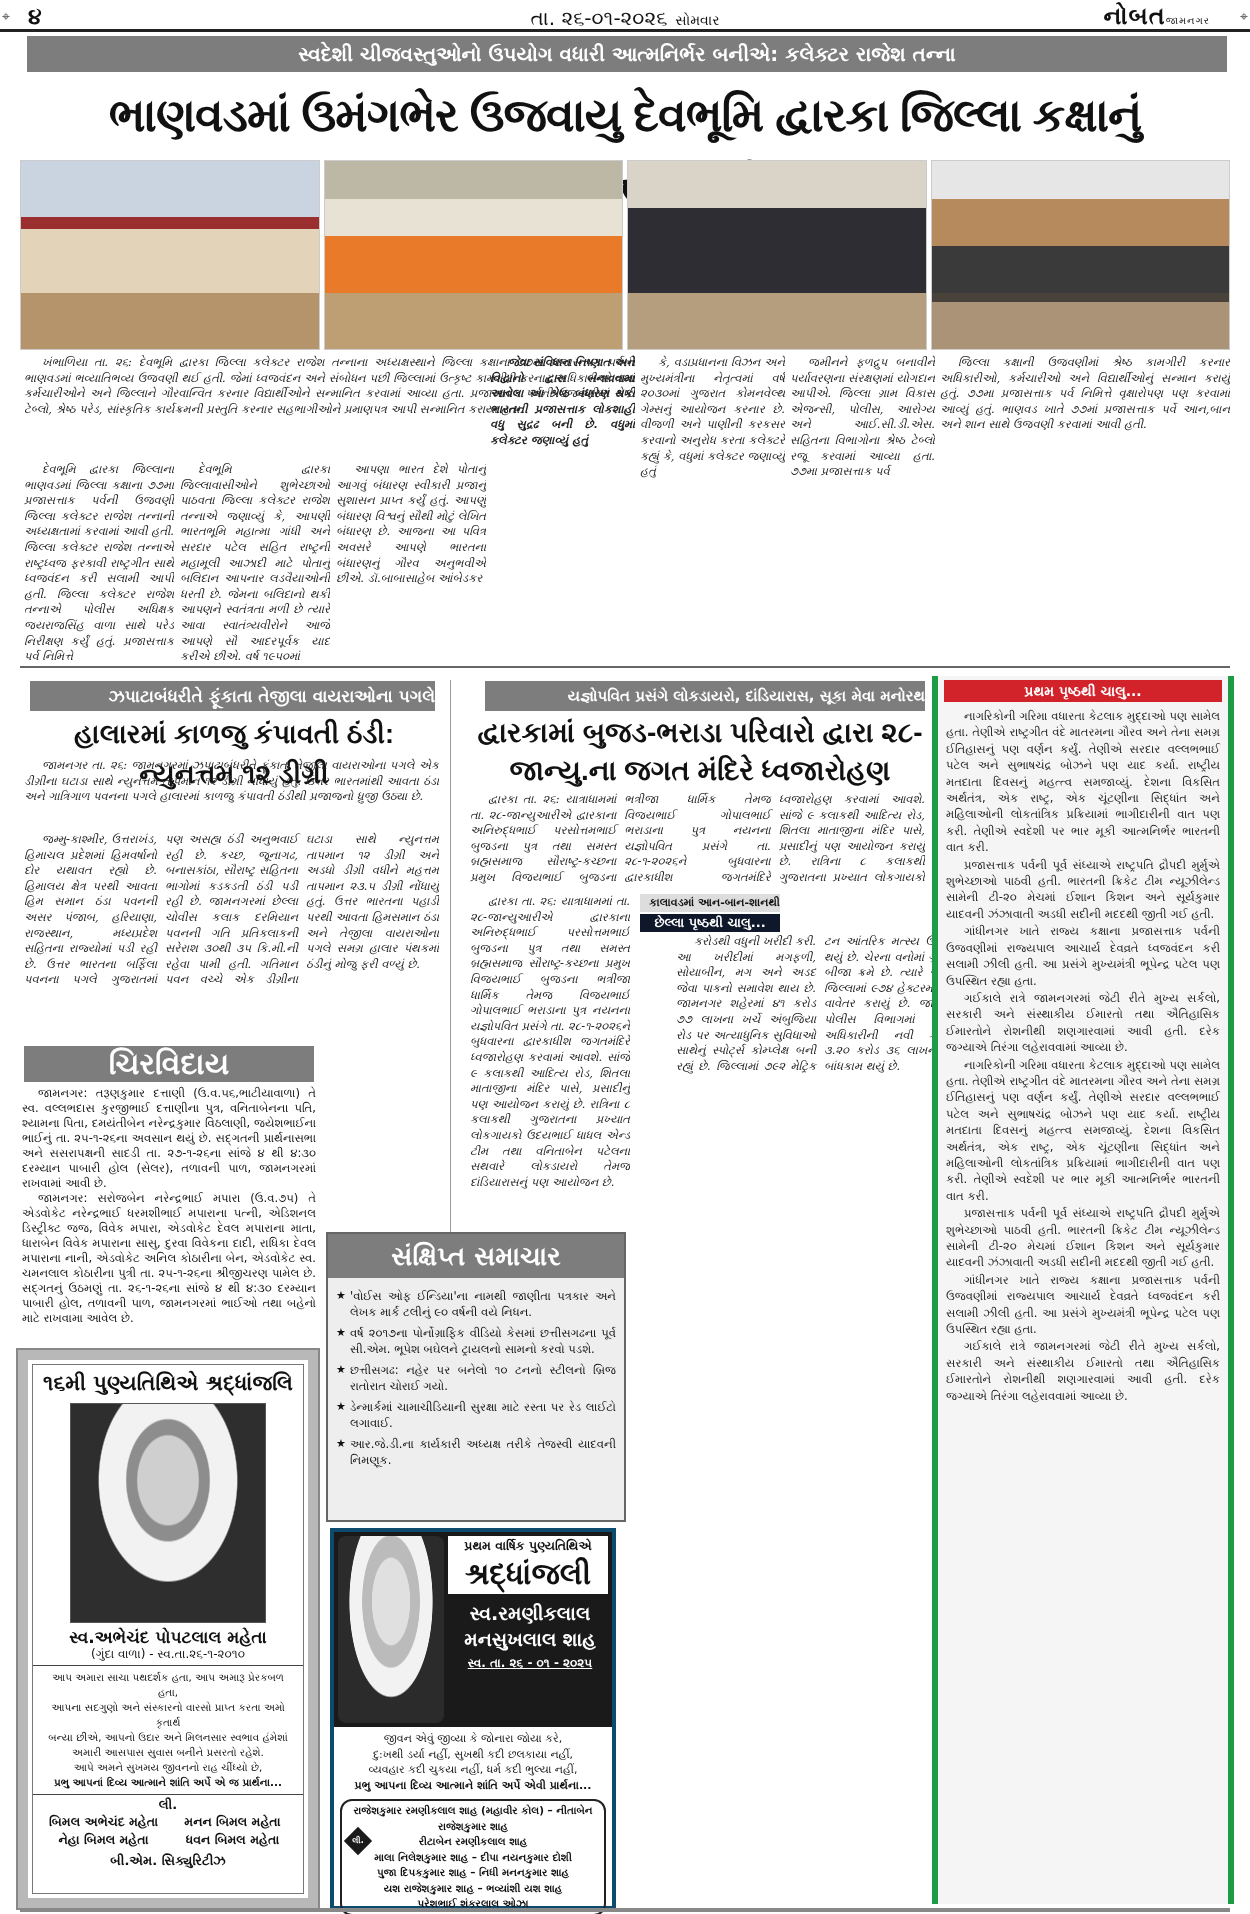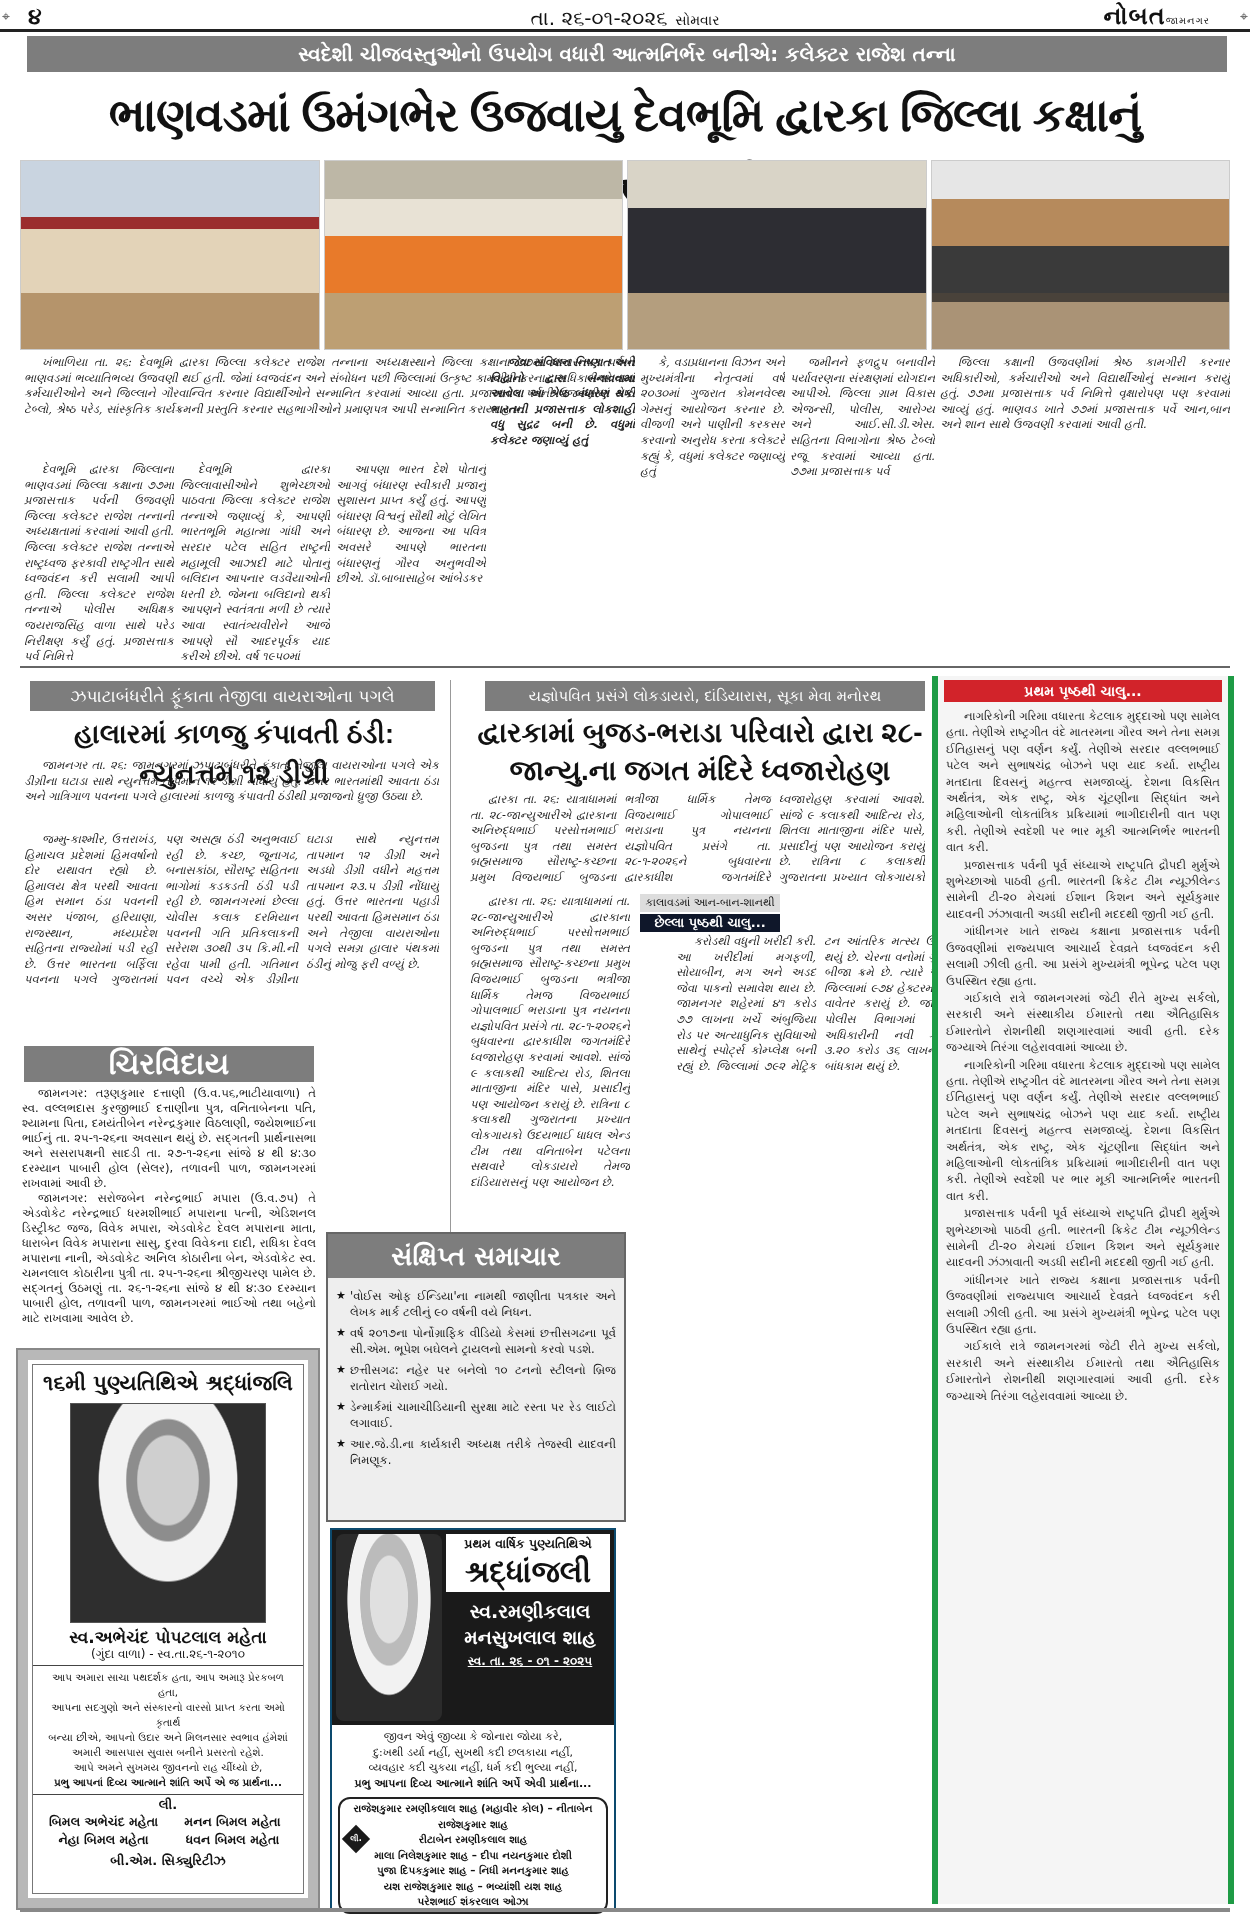--- a/index.html
+++ b/index.html
@@ -17,21 +17,21 @@
   .photo { flex: 1; height: 190px; position: relative; overflow: hidden; border: 1px solid #ccc; }
   .p1 { background: linear-gradient(#c9d4e0 0 30%, #9b2e2e 30% 36%, #e3d3b8 36% 70%, #caa77b 70%); }
   .p2 { background: linear-gradient(#bdb7a6 0 20%, #e8e2d5 20% 40%, #e87a2a 40% 70%, #d4b686 70%); }
   .p3 { background: linear-gradient(#d9d4c7 0 25%, #2d2d33 25% 70%, #c8b494 70%); }
   .p4 { background: linear-gradient(#e6e6e6 0 20%, #b68a5c 20% 45%, #3a3a3a 45% 75%, #bba68a 75%); }
   .photo::after { content: ""; position: absolute; left: 0; right: 0; bottom: 0; height: 30%; background: rgba(120,90,60,0.25); }
   .col { position: absolute; font-size: 11.5px; line-height: 15.6px; text-align: justify; font-style: italic; font-family: "DejaVu Serif", serif; color: #222; overflow: hidden; }
   .col p { text-indent: 18px; }
   .vrule { position: absolute; width: 1px; background: #999; }
   .hrule { position: absolute; height: 2px; background: #666; }
-  .gbar { position: absolute; background: #7d7d7d; color: #fff; font-weight: normal; text-align: center; }
+  .gbar { position: absolute; background: #7d7d7d; color: #fff; font-weight: bold; text-align: right; }
   .bighead { position: absolute; font-weight: bold; font-family: "Liberation Sans", sans-serif; text-align: center; }
   .sidebox { position: absolute; left: 932px; top: 676px; width: 302px; height: 1228px; border-left: 6px solid #1e9b45; border-right: 6px solid #1e9b45; background: #f5f5f5; }
   .sidebox .redbar { margin: 4px 6px; height: 22px; background: #d2232a; color: #fff; text-align: center; font-weight: bold; font-size: 14px; line-height: 22px; }
   .sidebox .txt { padding: 2px 8px; font-size: 11.6px; line-height: 16.4px; text-align: justify; color: #222; }
   .sidebox .txt p { text-indent: 18px; margin-bottom: 1px; }
   .chirvidai { position: absolute; left: 24px; top: 1046px; width: 290px; height: 36px; background: #7d7d7d; color: #fff; font-size: 30px; font-weight: bold; text-align: center; line-height: 36px; }
   .obit { position: absolute; left: 22px; top: 1086px; width: 294px; font-size: 11.6px; line-height: 15px; text-align: justify; }
   .obit p { text-indent: 16px; }
   .frame { position: absolute; left: 18px; top: 1350px; width: 300px; height: 558px; border: 10px solid #b8b8b8; outline: 2px solid #888; background: #fff; }
   .frame .inner { position: absolute; inset: 4px; border: 1px solid #777; text-align: center; }
@@ -42,21 +42,21 @@
   .frame .msg { font-size: 10.4px; line-height: 15px; padding: 0 8px; border-top: 1px solid #444; padding-top: 4px; }
   .frame .msg b { font-weight: bold; }
   .frame .li { font-size: 13px; font-weight: bold; border-top: 1px solid #444; margin-top: 4px; padding-top: 2px; }
   .frame .sigs { display: grid; grid-template-columns: 1fr 1fr; font-size: 12.5px; font-weight: bold; line-height: 18px; padding: 0 6px; }
   .frame .firm { font-size: 13px; font-weight: bold; margin-top: 4px; }
   .samachar { position: absolute; left: 326px; top: 1232px; width: 300px; height: 290px; border: 2px solid #666; background: #eee; }
   .samachar .hd { background: #7d7d7d; color: #fff; font-size: 26px; font-weight: bold; text-align: center; height: 44px; line-height: 44px; }
   .samachar ul { list-style: none; padding: 10px 8px; font-size: 11.6px; line-height: 16px; }
   .samachar li { margin-bottom: 5px; padding-left: 14px; position: relative; text-align: justify; }
   .samachar li::before { content: "★"; position: absolute; left: 0; top: 0; font-size: 11px; }
-  .shraddh { position: absolute; left: 330px; top: 1528px; width: 286px; height: 382px; border: 2px solid #0c4a6e; background: #fff; }
+  .shraddh { position: absolute; left: 330px; top: 1528px; width: 286px; height: 382px; border: 4px solid #0c4a6e; background: #fff; }
   .shraddh .top { display: flex; background: #1a1a1a; height: 195px; }
   .shraddh .ph { width: 106px; margin: 4px; border-radius: 8px; background: radial-gradient(ellipse at 50% 35%, #e0e0e0 0 25%, #bbb 26% 38%, #f2f2f2 39% 55%, #2b2b2b 56%); }
   .shraddh .right { flex: 1; color: #fff; text-align: center; }
   .shraddh .pv { background: #fff; color: #111; font-size: 12.5px; font-weight: bold; padding: 2px; margin: 4px 4px 0 0; }
   .shraddh .sh { background: #fff; color: #111; font-size: 30px; font-weight: bold; margin: 0 4px 0 0; padding-bottom: 2px; }
   .shraddh .nm { font-size: 19px; font-weight: bold; line-height: 26px; margin-top: 6px; }
   .shraddh .dt { font-size: 12px; font-weight: bold; text-decoration: underline; margin-top: 4px; }
   .shraddh .poem { font-size: 11px; line-height: 15.5px; text-align: center; padding: 4px; }
   .shraddh .poem b { font-weight: bold; }
   .shraddh .fam { margin: 2px 6px; border: 2px solid #222; border-radius: 12px; font-size: 10.4px; line-height: 15.5px; text-align: center; padding: 2px; position: relative; font-weight: bold; }

